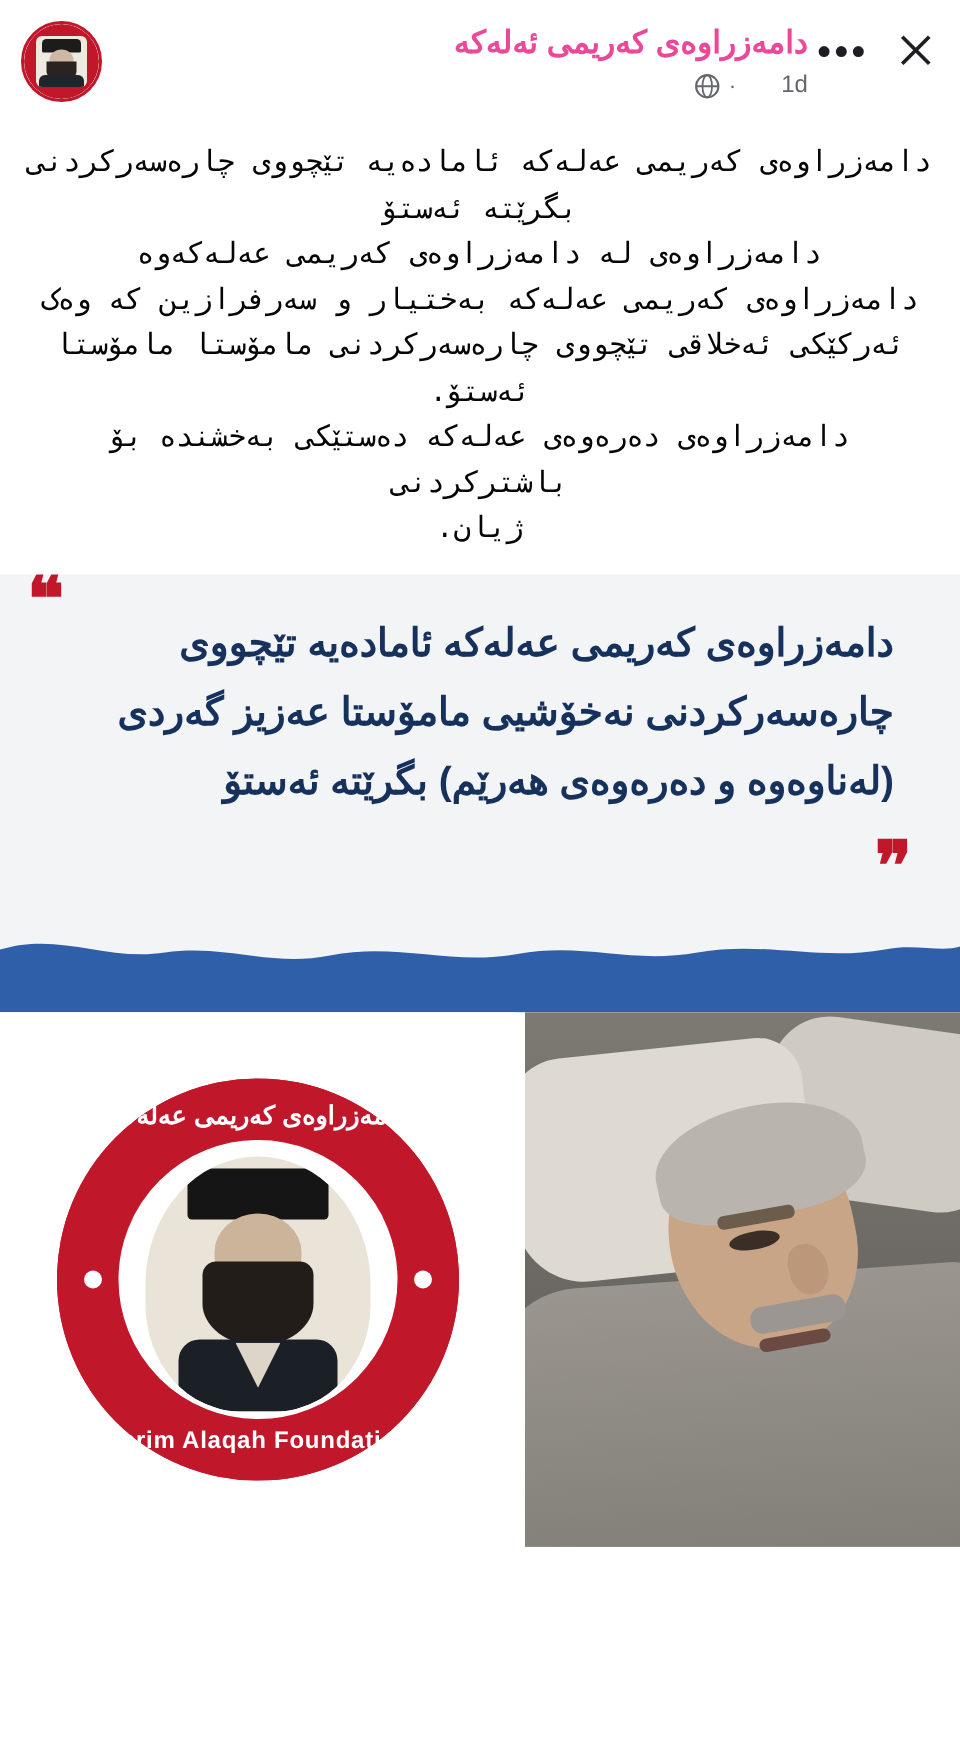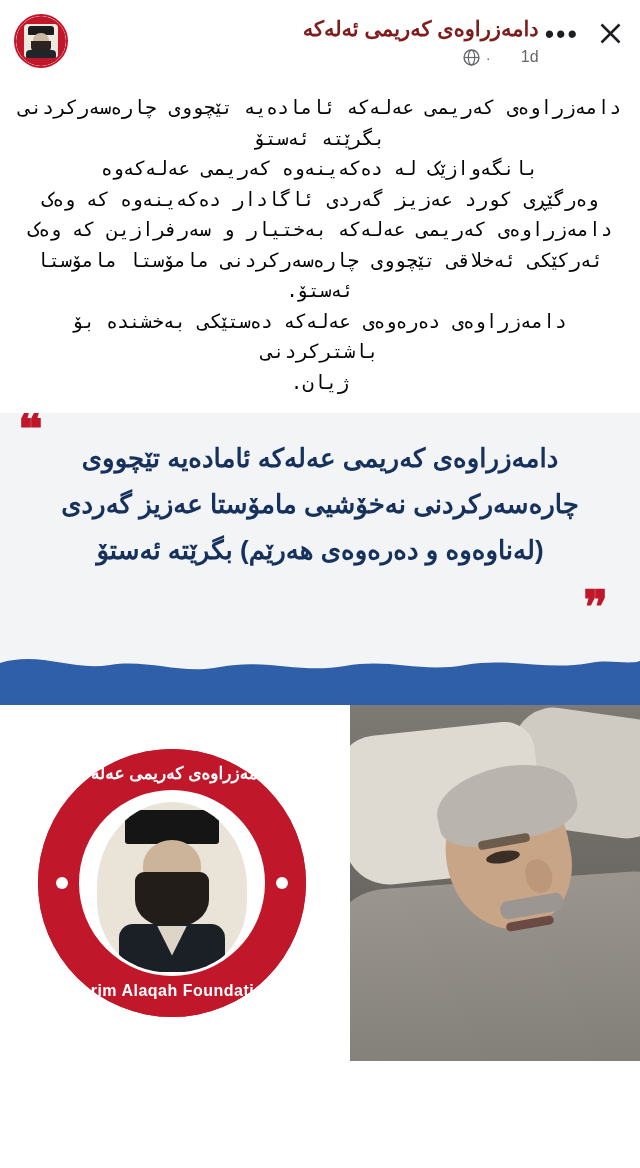--- a/index.html
+++ b/index.html
@@ -69,21 +69,21 @@
   .header-text {
     flex: 1 1 auto;
     padding: 2px 6px 0 12px;
     min-width: 0;
   }
   .page-name {
     direction: rtl;
     text-align: right;
     font-size: 21px;
     font-weight: bold;
-    color: #7f1d1d;
+    color: #ec4899;
     line-height: 26px;
     white-space: nowrap;
     overflow: hidden;
   }
   .meta-row {
     display: flex;
     align-items: center;
     justify-content: flex-end;
     gap: 6px;
     margin-top: 6px;
@@ -139,21 +139,21 @@
     color: #c0182a;
     font-size: 46px;
     font-weight: bold;
     line-height: 1;
     font-family: "Liberation Serif", serif;
   }
   .quote-open { left: 18px; top: -6px; }
   .quote-close { right: 32px; bottom: 74px; color: #c0182a; }
   .quote-text {
     direction: rtl;
-    text-align: center;
+    text-align: right;
     color: #16325c;
     font-weight: bold;
     font-size: 26px;
     line-height: 46px;
     padding: 22px 44px 0 44px;
   }
   .wave {
     position: absolute;
     left: 0; right: 0; bottom: 0;
     height: 64px;
@@ -331,22 +331,21 @@
         <line x1="4" y1="4" x2="20" y2="20" stroke="#1c1e21" stroke-width="2.2"></line>
         <line x1="20" y1="4" x2="4" y2="20" stroke="#1c1e21" stroke-width="2.2"></line>
       </svg>
     </button>
   </div>
 </div>
 
 <div class="post-body">
   <p>دامەزراوەی کەریمی عەلەکە ئامادەیە تێچووی چارەسەرکردنی</p>
   <p>بگرێتە ئەستۆ</p>
-  <p>بانگەوازێک لە دەکەینەوە کەریمی عەلەکەوە</p>
-  <p>وەرگێڕی کورد عەزیز گەردی ئاگادار دەکەینەوە کە وەک</p>
+  <p>دامەزراوەی لە دامەزراوەی کەریمی عەلەکەوە</p>
   <p>دامەزراوەی کەریمی عەلەکە بەختیار و سەرفرازین کە وەک</p>
   <p>ئەرکێکی ئەخلاقی تێچووی چارەسەرکردنی مامۆستا مامۆستا</p>
   <p>ئەستۆ.</p>
   <p>دامەزراوەی دەرەوەی عەلەکە دەستێکی بەخشندە بۆ باشترکردنی</p>
   <p>ژیان.</p>
 </div>
 
 <div class="quote-card">
   <span class="quote-open">❝</span>
   <div class="quote-text">دامەزراوەی کەریمی عەلەکە ئامادەیە تێچووی چارەسەرکردنی نەخۆشیی مامۆستا عەزیز گەردی (لەناوەوە و دەرەوەی هەرێم) بگرێتە ئەستۆ</div>

